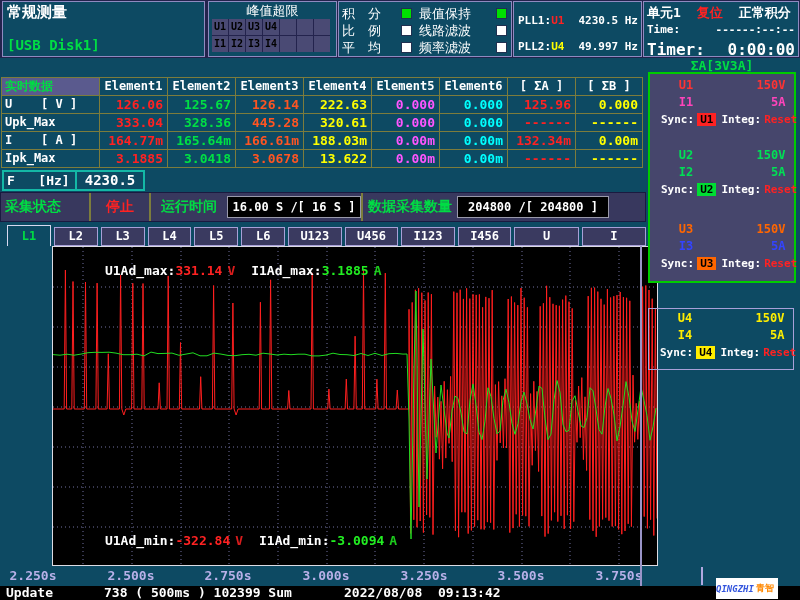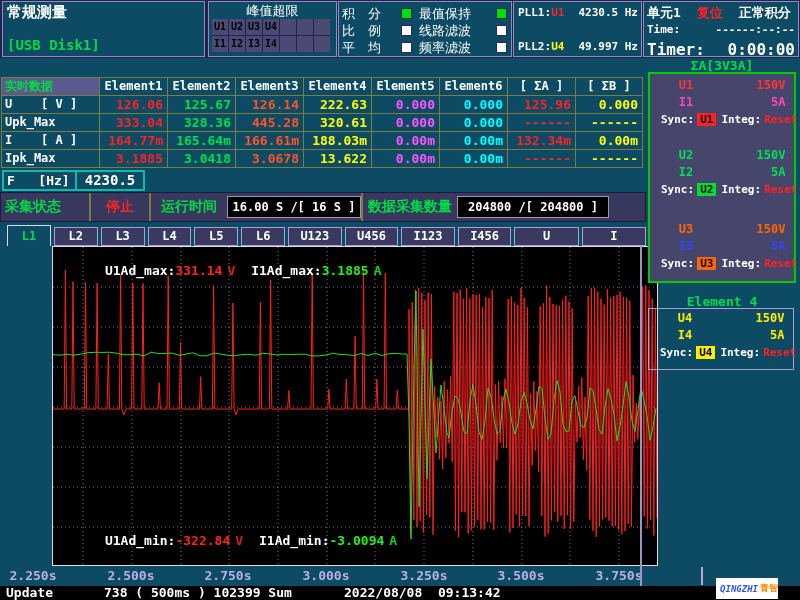--- a/index.html
+++ b/index.html
@@ -17,21 +17,21 @@
   .peak-grid>div{background:#4a4a74;color:#000;font-size:10px;font-weight:bold;text-align:center;line-height:16px;}
   .p-tog{left:338px;width:172px;}
   .togcol{position:absolute;top:3px;}
   .tc1{left:3px;width:72px;}
   .tc2{left:80px;width:90px;}
   .togrow{display:flex;align-items:center;height:17px;}
   .toglab{flex:1;font-size:13px;color:#fff;}
   .sq{width:9px;height:9px;border:1px solid #203050;margin-right:2px;}
   .p-pll{left:513px;width:127px;}
   .pllrow{position:absolute;left:4px;right:3px;display:flex;justify-content:space-between;font-size:11px;font-weight:bold;color:#fff;}
-  .pll1{top:4px;}.pll2{top:38px;}
+  .pll1{top:12px;}.pll2{top:38px;}
   .p-unit{left:643px;width:154px;}
   .unitrow1{position:absolute;left:3px;top:2px;display:flex;gap:16px;font-size:13px;font-weight:bold;}
   .red{color:#ff2222;}
   .unitrow{position:absolute;left:3px;right:3px;display:flex;justify-content:space-between;font-size:11px;font-weight:bold;color:#fff;}
   .ur2{top:21px;}.ur3{top:38px;font-size:16px;}
   
   .subtitle{position:absolute;left:4px;top:59px;font-size:14px;font-weight:bold;color:#00cc44;}
   
   .rtable{position:absolute;left:1px;top:77px;display:grid;
           grid-template-columns:97px 67px 67px 67px 67px 67px 67px 67px 66px;
@@ -77,21 +77,21 @@
   .xt{position:absolute;top:1px;transform:translateX(-50%);color:#b8b0e8;font-size:13px;font-weight:bold;}
   .xt0{left:33px;}.xt1{left:131px;}.xt2{left:228px;}.xt3{left:326px;}.xt4{left:424px;}.xt5{left:521px;}.xt6{left:619px;}
   .vline-a{position:absolute;left:701px;top:567px;width:2px;height:18px;background:#b0a8e0;}
   .vline-b{position:absolute;left:640px;top:246px;width:2px;height:340px;background:#9a94c8;}
   
   .bottombar{position:absolute;left:0;top:586px;width:800px;height:14px;background:#000000;
              font-size:13px;font-weight:bold;color:#fff;}
   .bb{position:absolute;top:-1px;white-space:pre;}
   .bb-upd{left:6px;}.bb-cnt{left:104px;}.bb-dt{left:344px;}
   .logo{position:absolute;left:716px;top:578px;width:62px;height:21px;background:#fff;z-index:5;
-        display:flex;align-items:center;justify-content:flex-end;gap:2px;overflow:hidden;}
+        display:flex;align-items:center;justify-content:flex-start;gap:2px;overflow:hidden;}
   .logo-en{color:#3355dd;font-size:9px;font-weight:bold;font-style:italic;}
   .logo-cn{color:#ff8800;font-size:9px;font-weight:bold;}
   
   .sum-title{position:absolute;left:646px;top:58px;width:152px;text-align:center;color:#00dd44;font-size:13px;font-weight:bold;}
   .sum-box{position:absolute;left:648px;top:72px;width:144px;height:207px;border:2px solid #00cc00;background:#46466c;}
   .el4-title{position:absolute;left:646px;top:294px;width:152px;text-align:center;color:#00dd44;font-size:13px;font-weight:bold;}
   .el4-box{position:absolute;left:648px;top:308px;width:144px;height:60px;border:1px solid #a8a0d8;}
   .sgroup{position:absolute;left:0;width:100%;}
   .g1{top:3px;}.g2{top:73px;}.g3{top:147px;}
   .srow{display:flex;height:17px;line-height:17px;font-size:12px;font-weight:bold;}
@@ -371,21 +371,20 @@
         </div>
       <div class="syncrow">
         <span class="slab">Sync:</span>
         <span class="sbadge" style="background: rgb(255, 102, 0);">U3</span>
         <span class="slab il">Integ:</span>
         <span class="sreset" style="color: rgb(255, 34, 34);">Reset</span>
       </div>
     </div>
   </div>
 
-  <div class="el4-title">Element 4</div>
   <div class="el4-box">
     <div class="e4g">
       <div class="srow">
           <span class="sch" style="color: rgb(255, 238, 0);">U4</span>
           <span class="srange" style="color: rgb(255, 238, 0);">150V</span>
         </div>
       <div class="srow">
           <span class="sch" style="color: rgb(255, 238, 0);">I4</span>
           <span class="srange" style="color: rgb(255, 238, 0);">5A</span>
         </div>

